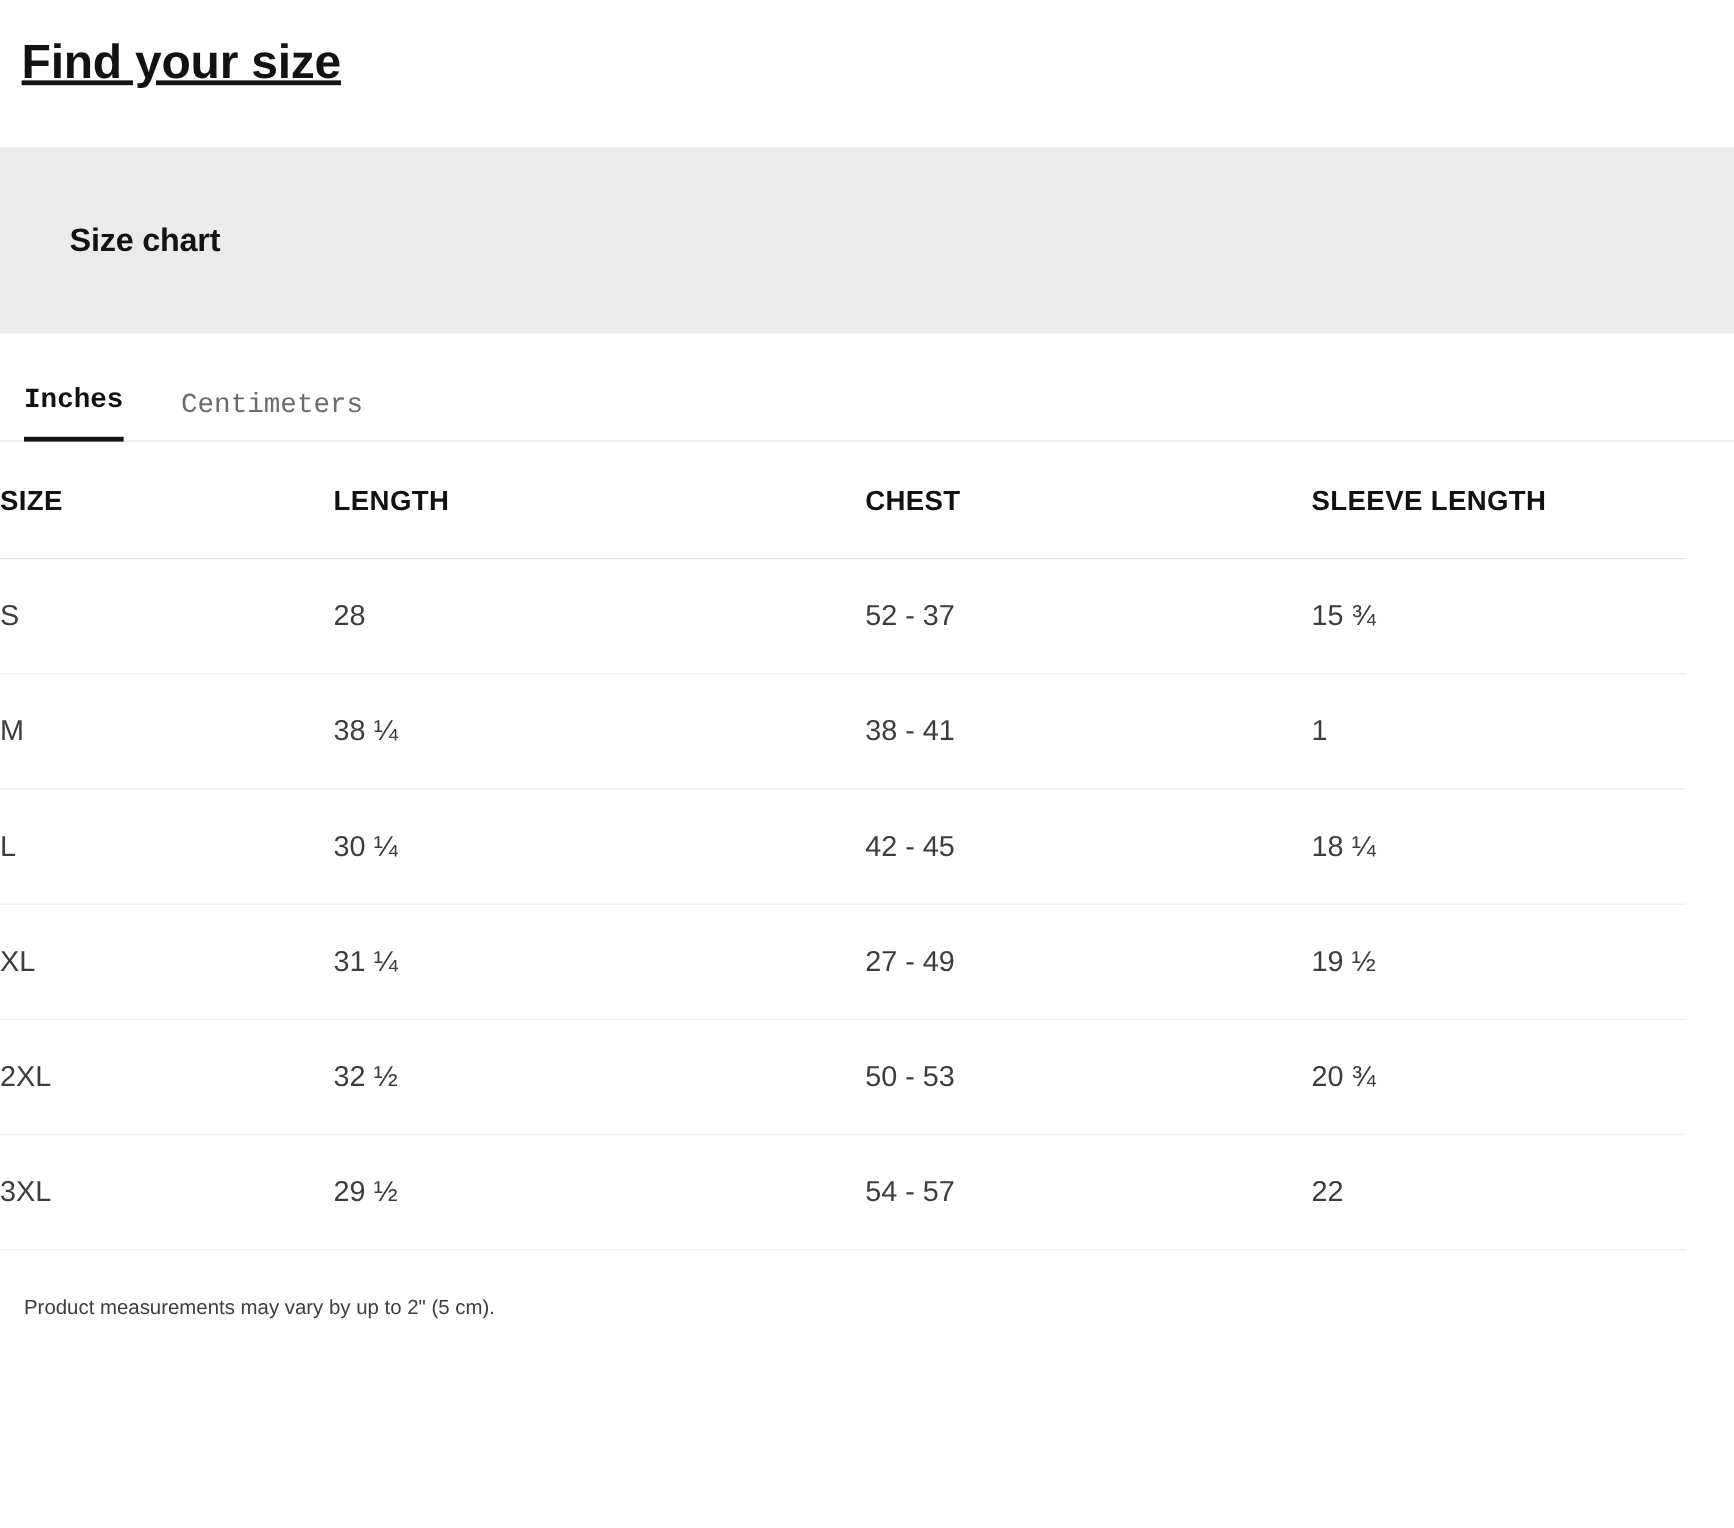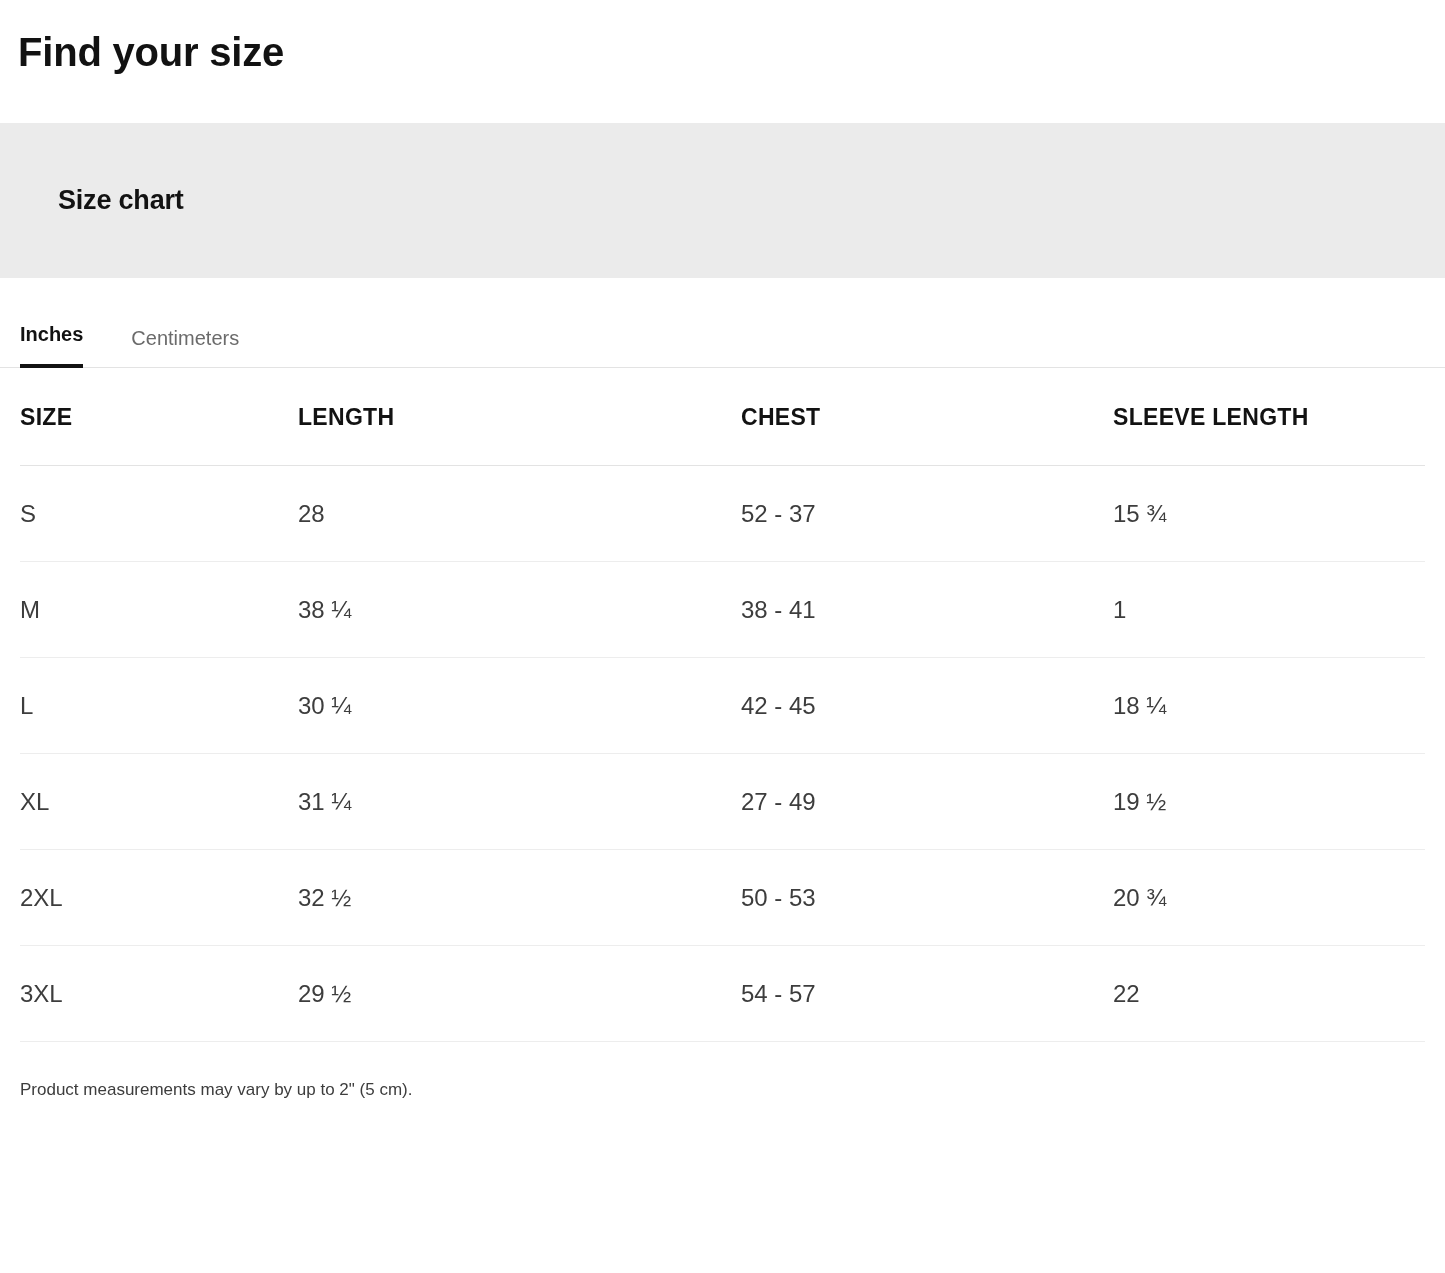--- a/index.html
+++ b/index.html
@@ -22,20 +22,21 @@
   }
 
   
   .page-title {
     font-size: 40px;
     font-weight: bold;
     letter-spacing: -0.2px;
     color: #121212;
     margin: 0;
     padding: 30px 0 0 18px;
+    text-decoration: underline;
   }
 
   
   .banner {
     margin-top: 48px;
     background: #ebebeb;
     height: 155px;
     display: flex;
     align-items: center;
     padding-left: 58px;
@@ -51,41 +52,40 @@
   
   .tabs {
     display: flex;
     align-items: flex-end;
     padding-left: 20px;
     border-bottom: 1px solid #e3e3e3;
     height: 90px;
     box-sizing: border-box;
   }
   .tab {
-    font-size: 20px;
+    font-size: 23px;
     padding: 0 0 18px 0;
     margin-right: 48px;
     color: #6b6b6b;
     cursor: pointer;
     background: none;
     border: none;
-    font-family: Liberation Sans, sans-serif;
+    font-family: Liberation Mono, monospace;
     position: relative;
     top: 1px;
   }
   .tab.active {
     color: #121212;
     font-weight: bold;
     border-bottom: 4px solid #121212;
   }
 
   
   table.size-table {
     width: calc(100% - 40px);
-    margin-left: 20px;
     border-collapse: collapse;
     table-layout: fixed;
   }
   table.size-table th {
     text-align: left;
     font-size: 23px;
     font-weight: bold;
     letter-spacing: 0.3px;
     color: #121212;
     padding: 36px 0 34px 0;

